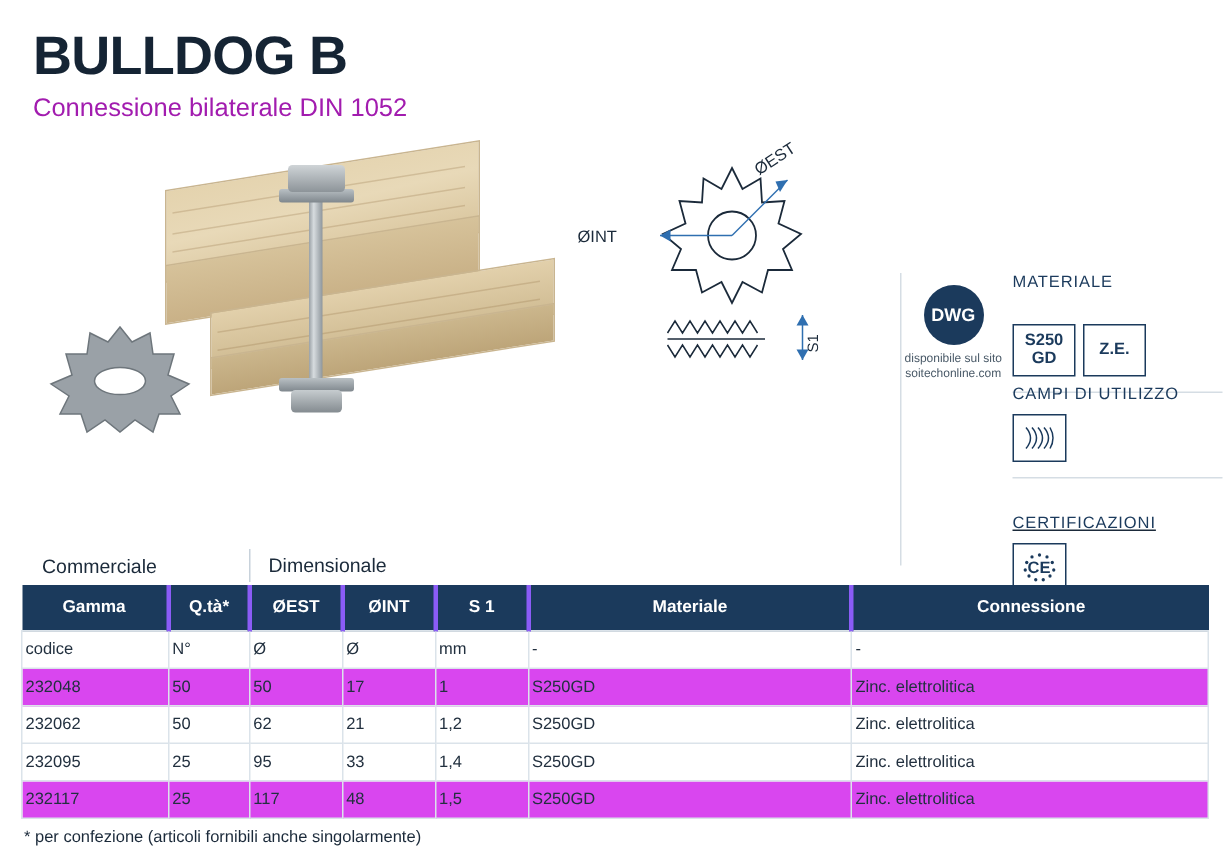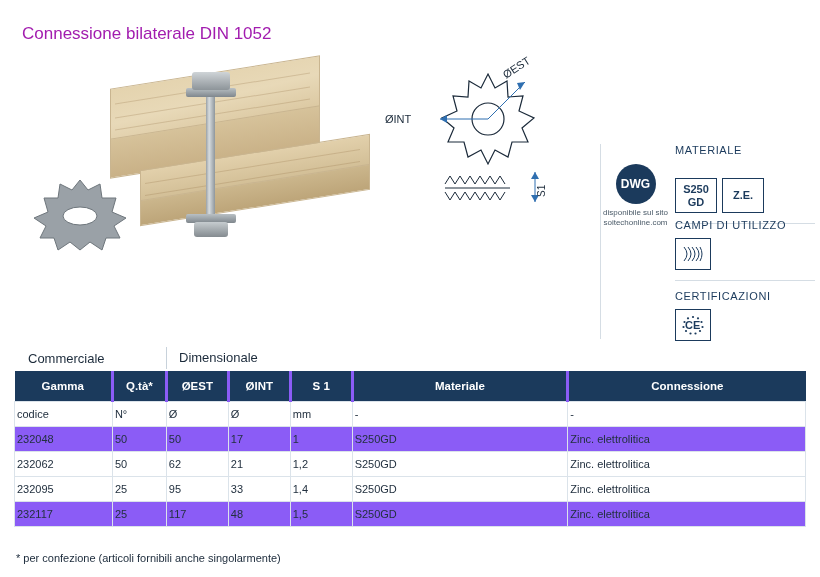--- a/index.html
+++ b/index.html
@@ -167,21 +167,21 @@
     position: absolute;
     left: 0;
     top: 0;
     width: 1px;
     height: 195px;
     background: #d5dde4;
   }
   .dwg-block {
     position: absolute;
     left: -17px;
-    top: 20px;
+    top: 8px;
     width: 105px;
     text-align: center;
   }
   .dwg-circle {
     width: 40px;
     height: 40px;
     border-radius: 50%;
     background: #1b3a5c;
     color: #ffffff;
     font-size: 12px;
@@ -229,21 +229,21 @@
     border: 1px solid #1b3a5c;
     display: flex;
     align-items: center;
     justify-content: center;
   }
 
   
   .table-wrap {
     position: absolute;
     left: 14px;
-    top: 345px;
+    top: 364px;
     width: 792px;
   }
   .grouphdr {
     display: flex;
     font-size: 13px;
     color: #1b2a3a;
     height: 26px;
     align-items: center;
   }
   .grouphdr .g1 { width: 152px; padding-left: 14px; box-sizing: border-box; }
@@ -263,33 +263,34 @@
     text-align: center;
   }
   thead th:last-child { border-right: none; }
   tbody td {
     border: 1px solid #dbe3ea;
     padding: 6px 2px;
     text-align: left;
     color: #22303f;
   }
   tbody tr.unit td { background: #ffffff; }
-  tbody tr.alt td { background: #8b5cf6; }
+  tbody tr.alt td { background: #d946ef; }
   .footnote {
     position: absolute;
     left: 16px;
     top: 552px;
     font-size: 11px;
     color: #1b2a3a;
   }
 </style>
 </head>
 <body>
 
 <div class="header">
+  <div class="title">BULLDOG B</div>
   <div class="subtitle">Connessione bilaterale DIN 1052</div>
 </div>
 
 <div class="illustration">
 
   <div class="photo">
     <div class="beam beam-top"></div>
     <div class="beam beam-top-face"></div>
     <div class="beam beam-bottom"></div>
     <div class="beam beam-bottom-face"></div>
@@ -374,21 +375,21 @@
             <path d="M7,3 q6,7 0,14"></path>
             <path d="M11,3 q6,7 0,14"></path>
             <path d="M15,3 q6,7 0,14"></path>
             <path d="M19,3 q4,7 0,14"></path>
           </g>
         </svg>
       </div>
       <div class="panel-rule"></div>
     </div>
 
-    <div class="panel-sec" style="top:146px;">
+    <div class="panel-sec" style="top:161px;text-decoration:underline;">
       <div class="panel-head">CERTIFICAZIONI</div>
       <div class="icon-box">
         <svg width="26" height="22" viewBox="0 0 26 22">
           <g fill="#1b3a5c">
             <circle cx="13" cy="3" r="1.1"></circle>
               <circle cx="18" cy="4.3" r="1.1"></circle>
             <circle cx="21.5" cy="8" r="1.1"></circle>
               <circle cx="22.5" cy="13" r="1.1"></circle>
             <circle cx="20" cy="17" r="1.1"></circle>
               <circle cx="15.5" cy="19.5" r="1.1"></circle>

